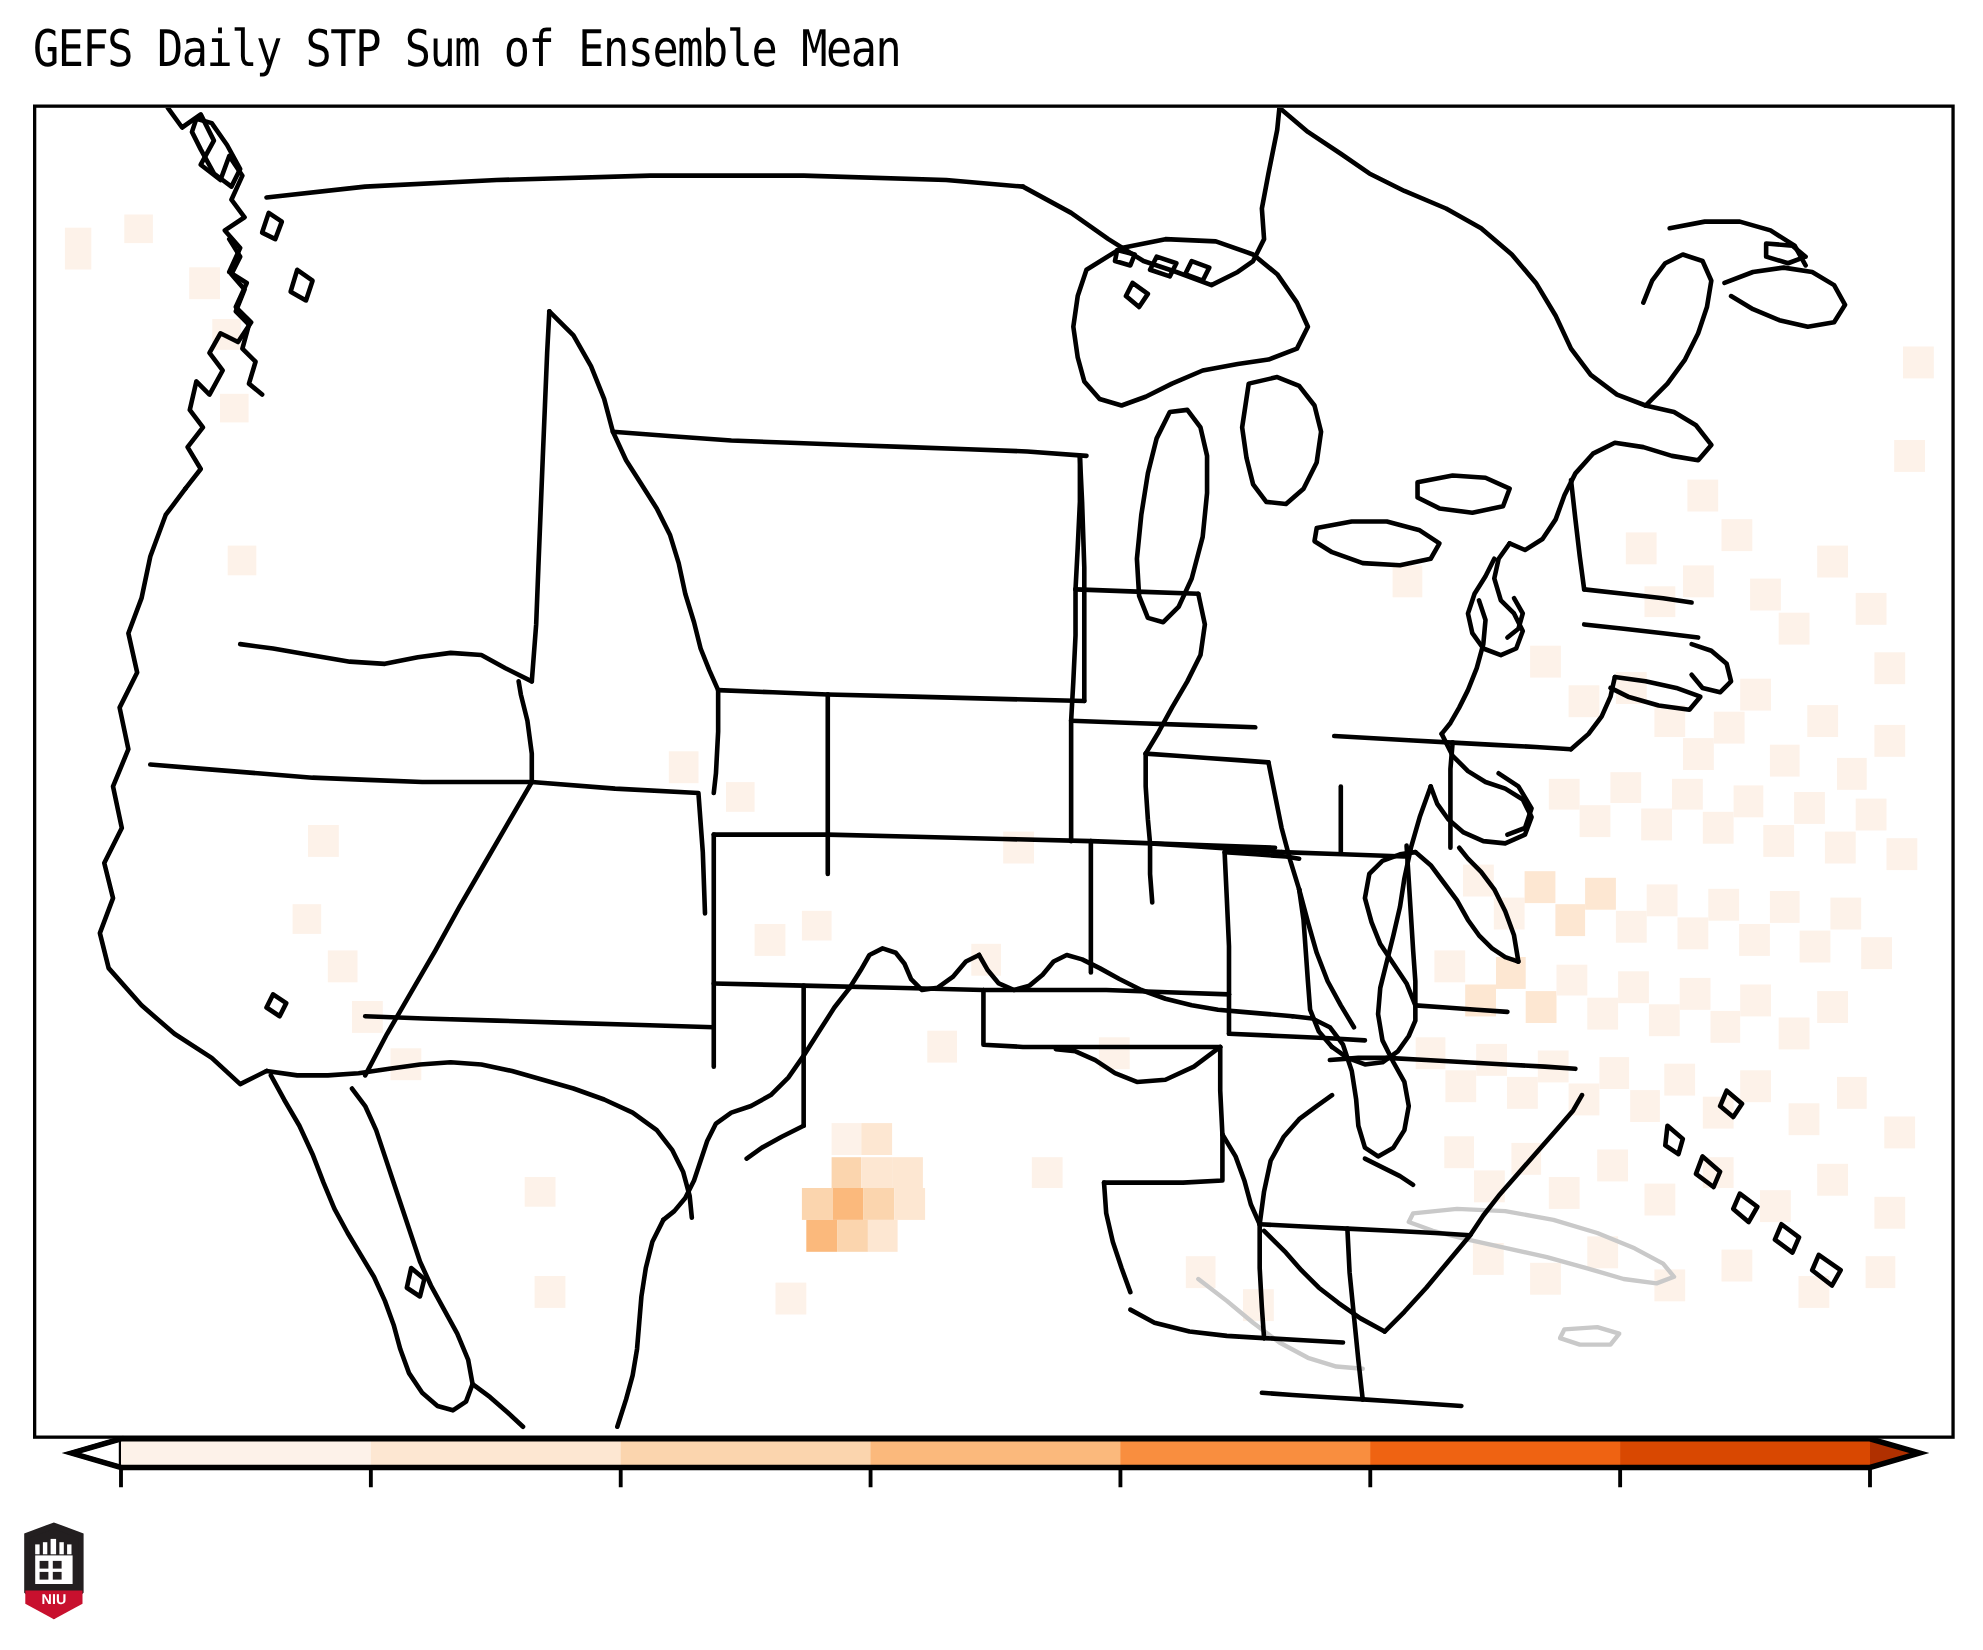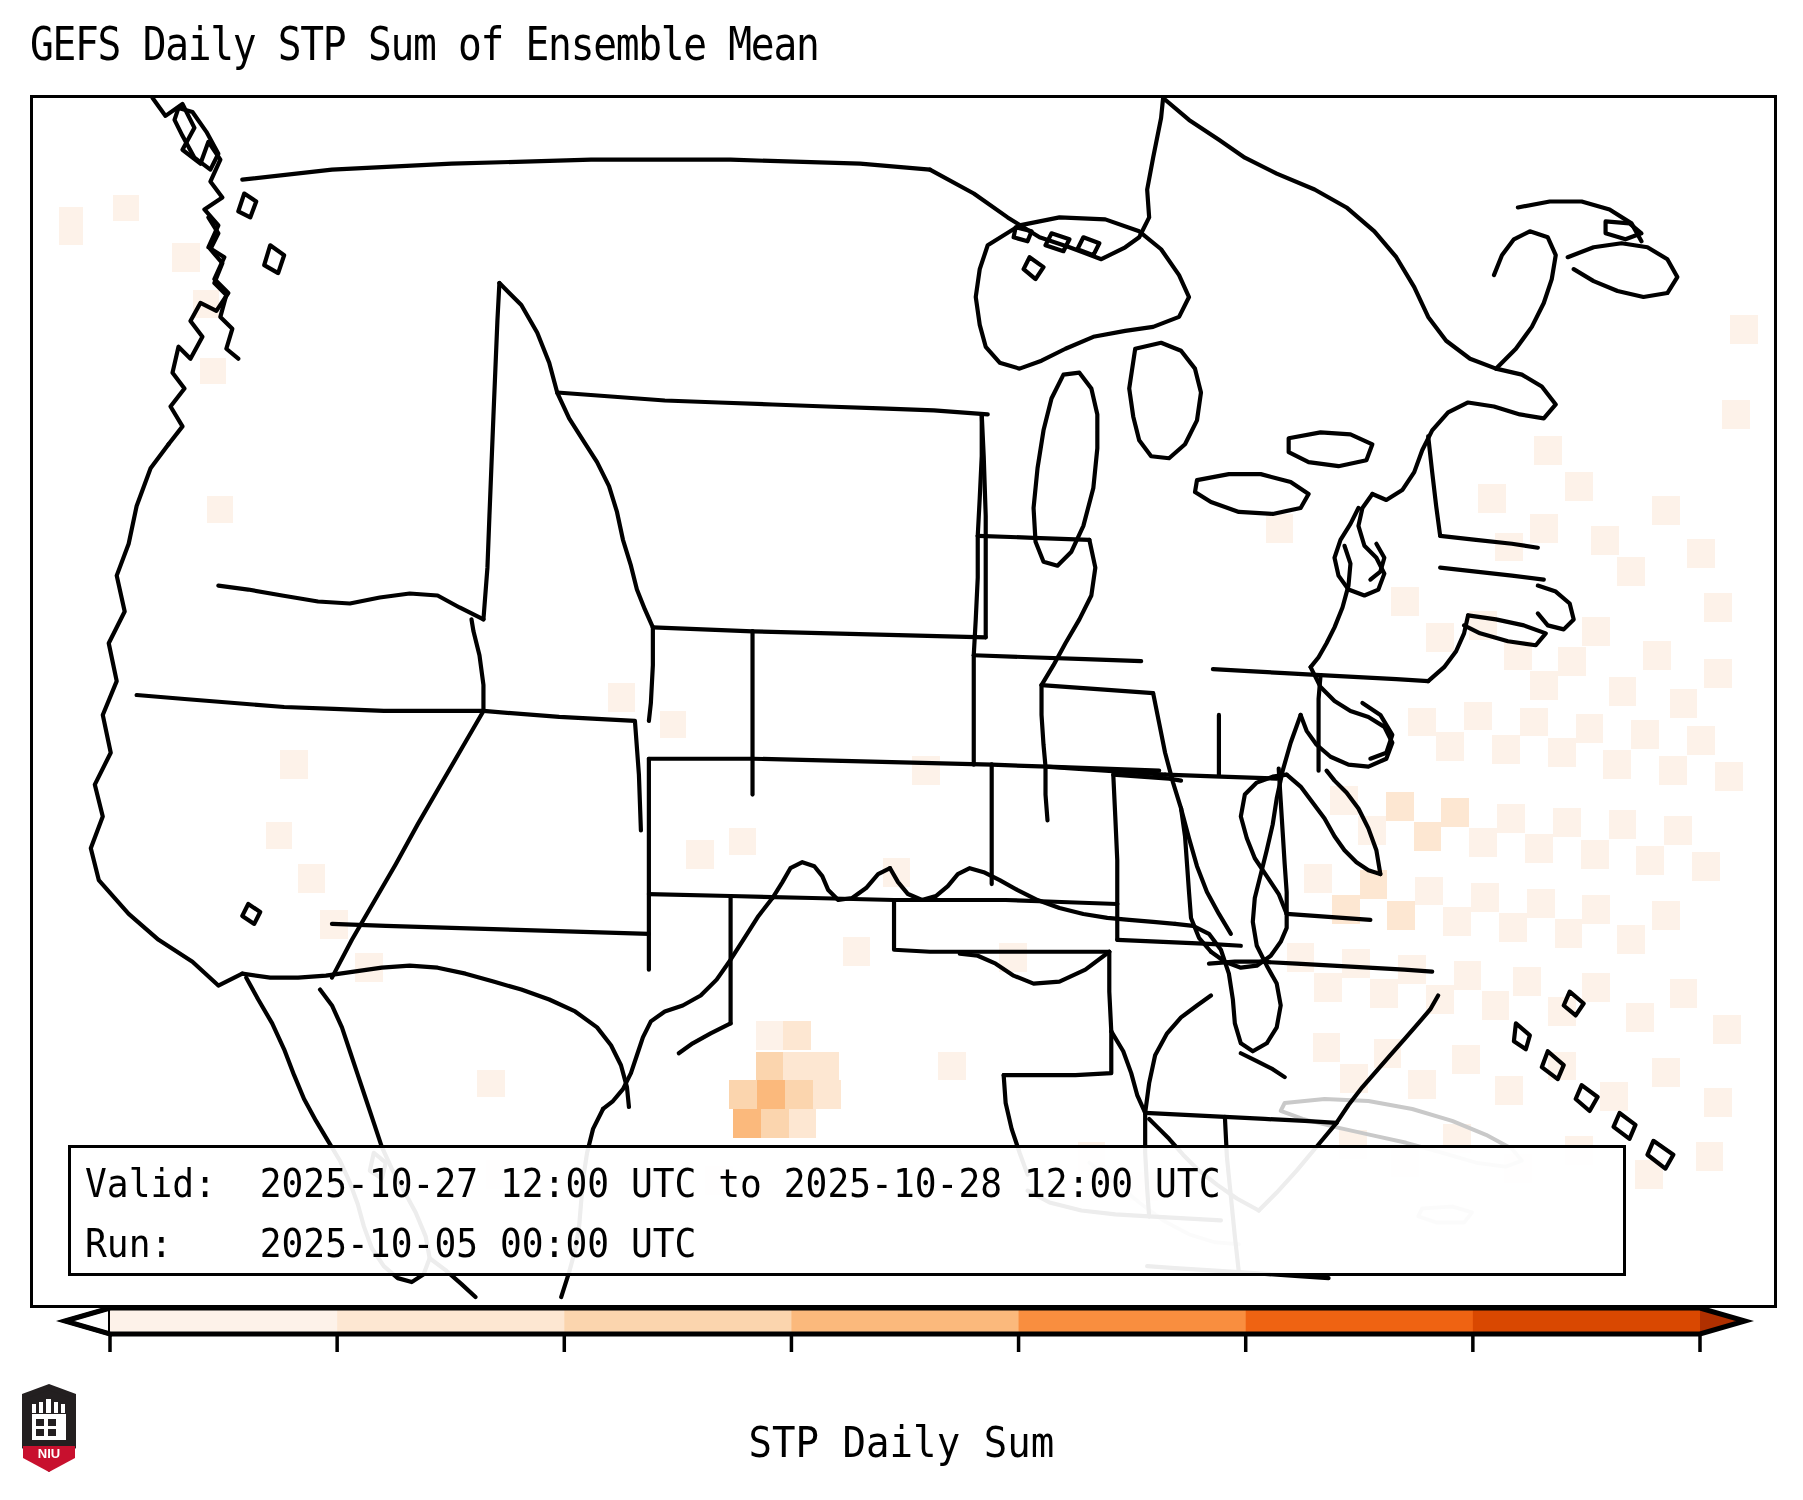--- a/index.html
+++ b/index.html
@@ -364,24 +364,20 @@
           L1486,142 L1474,158 L1466,178"></path>
         <path d="M1540,160 L1566,150 L1594,146 L1620,150 L1640,162 L1650,180 L1640,196
           L1616,200 L1590,194 L1566,184 L1546,172"></path>
         <path d="M1490,110 L1522,104 L1554,104 L1582,112 L1604,126 L1614,144"></path>
         <path d="M1578,124 L1602,126 L1614,136 L1598,142 L1578,136 Z"></path>
 
       </g>
     </svg>
   </div>
 
-  <div id="info-box">
-    <div class="info-line">Valid:  2025-10-27 12:00 UTC to 2025-10-28 12:00 UTC</div>
-    <div class="info-line">Run:    2025-10-05 00:00 UTC</div>
-  </div>
 
   <div id="cbar-wrap">
     <svg id="cbar-svg" width="1803" height="58" viewBox="0 0 1803 58">
       <g id="cbar-segments">
           <path d="M110,6 L110,32 L65,19 Z" fill="#ffffff" stroke="#000" stroke-width="4"></path>
           <rect x="110" y="6" width="227.74285714285713" height="26" fill="#fdf2e9"></rect>
           <rect x="337.1428571428571" y="6" width="227.74285714285713" height="26" fill="#fde7d2"></rect>
           <rect x="564.2857142857142" y="6" width="227.74285714285713" height="26" fill="#fbd5ae"></rect>
           <rect x="791.4285714285714" y="6" width="227.74285714285713" height="26" fill="#fbb97c"></rect>
           <rect x="1018.5714285714286" y="6" width="227.74285714285713" height="26" fill="#f98e3f"></rect>
@@ -395,23 +391,20 @@
           <line x1="337.1428571428571" y1="32" x2="337.1428571428571" y2="50"></line>
           <line x1="564.2857142857142" y1="32" x2="564.2857142857142" y2="50"></line>
           <line x1="791.4285714285714" y1="32" x2="791.4285714285714" y2="50"></line>
           <line x1="1018.5714285714286" y1="32" x2="1018.5714285714286" y2="50"></line>
           <line x1="1245.7142857142858" y1="32" x2="1245.7142857142858" y2="50"></line>
           <line x1="1472.857142857143" y1="32" x2="1472.857142857143" y2="50"></line>
           <line x1="1700" y1="32" x2="1700" y2="50"></line>
         </g>
     </svg>
   </div>
-  <div id="cbar-axis-label">
-    <span>STP Daily Sum</span>
-  </div>
 
   <svg id="niu-logo" viewBox="0 0 62 92">
     <path d="M4,12 L31,2 L58,12 L58,58 L58,66 L31,90 L4,66 Z" fill="#231f20"></path>
     <path d="M9,16 L31,8 L53,16 L53,60 L31,80 L9,60 Z" fill="#231f20"></path>
     <g fill="#ffffff">
       <rect x="14" y="32" width="34" height="26"></rect>
       <rect x="14" y="22" width="4" height="9"></rect>
       <rect x="21" y="20" width="4" height="11"></rect>
       <rect x="28" y="17" width="5" height="14"></rect>
       <rect x="36" y="20" width="4" height="11"></rect>

